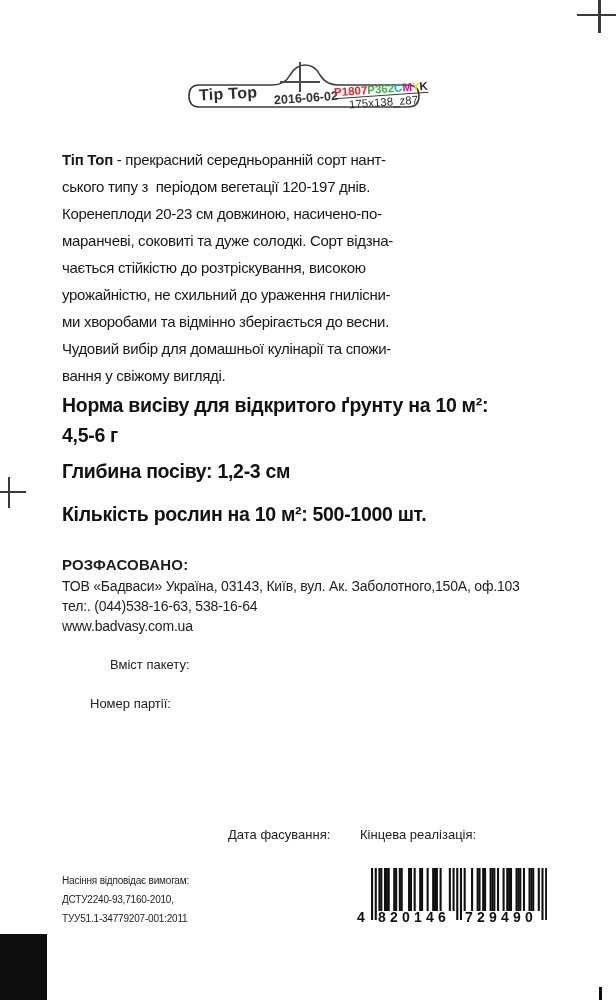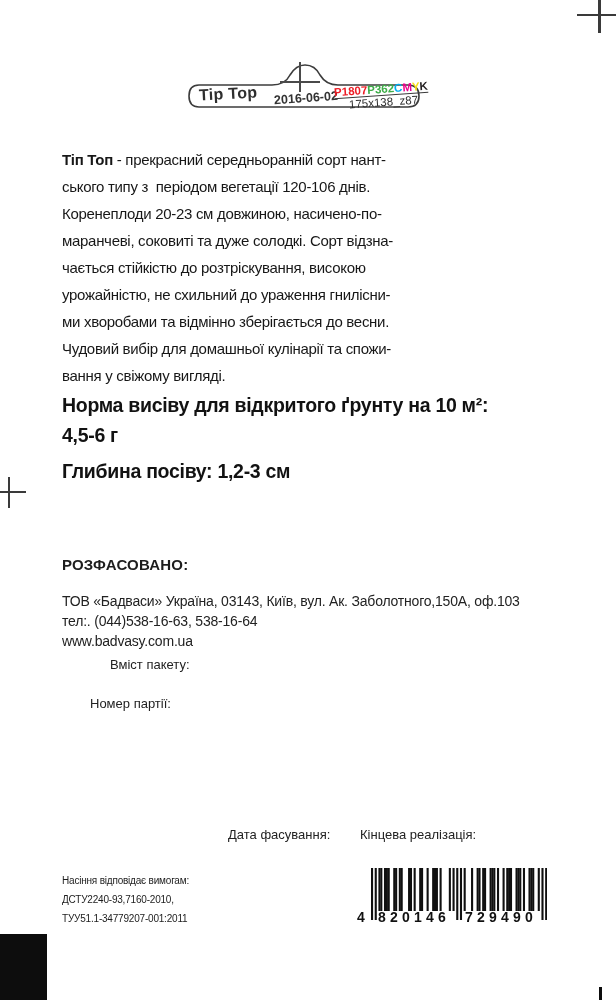--- a/index.html
+++ b/index.html
@@ -25,21 +25,21 @@
     transform:rotate(-4deg); white-space:pre;}
   
   .desc{position:absolute; left:62px; top:146px; width:505px; font-size:15px;
     letter-spacing:-0.3px; color:#171717; line-height:27px;}
   .dline{white-space:pre; height:27px;}
   
   .spec{position:absolute; left:62px; font-size:19.5px; font-weight:bold; color:#121212;
     letter-spacing:-0.3px; white-space:pre;}
   
   .pack{position:absolute; left:62px; top:556px; width:505px;}
-  .pack-head{font-size:15px; font-weight:bold; letter-spacing:.2px; margin-bottom:18px;}
+  .pack-head{font-size:15px; font-weight:bold; letter-spacing:.2px; margin-bottom:3px;}
   .pack-line{font-size:14px; line-height:20px; letter-spacing:-0.2px; white-space:pre; color:#222;}
   
   .field{position:absolute; font-size:13px; color:#222; white-space:pre;}
   
   .comp{position:absolute; left:62px; top:871px; font-size:10px; line-height:19px;
     letter-spacing:-0.2px; color:#1c1c1c;}
   
   .barcode{position:absolute; left:371px; top:868px; width:176px; height:58px;}
   .barcode svg{position:absolute; left:0; top:0;}
   .bc-digit{position:absolute; top:41px; font-size:14px; font-weight:bold; color:#111; white-space:pre;}
@@ -70,34 +70,35 @@
     <div class="cross-h"></div>
     <div class="proof-name">Tip Top</div>
     <div class="proof-date">2016-06-02</div>
     <div class="proof-codes"><span style="color: rgb(237, 28, 36);">P1807</span><span style="color: rgb(63, 174, 73);">P362</span><span style="color: rgb(0, 174, 239);">C</span><span style="color: rgb(236, 0, 140);">M</span><span style="color: rgb(247, 224, 23);">Y</span><span style="color: rgb(35, 31, 32);">K</span></div>
     <div class="proof-size">175x138_z87</div>
   </div>
 
   <div class="desc">
     <div class="dline"><b>Тіп Топ</b><span> - прекрасний середньоранній сорт нант-</span></div>
     <div>
-        <div class="dline">ського типу з  періодом вегетації 120-106 днів.</div>
+        <div class="dline">ського типу з  періодом вегетації 120-197 днів.</div>
         <div class="dline">Коренеплоди 20-23 см довжиною, насичено-по-</div>
         <div class="dline">маранчеві, соковиті та дуже солодкі. Сорт відзна-</div>
         <div class="dline">чається стійкістю до розтріскування, високою</div>
         <div class="dline">урожайністю, не схильний до ураження гнилісни-</div>
         <div class="dline">ми хворобами та відмінно зберігається до весни.</div>
         <div class="dline">Чудовий вибір для домашньої кулінарії та спожи-</div>
         <div class="dline">вання у свіжому вигляді.</div>
       </div>
   </div>
 
   <div class="spec" style="top:394px;">Норма висіву для відкритого ґрунту на 10 м²:</div>
   <div class="spec" style="top:424px;text-align:center;">4,5-6 г</div>
   <div class="spec" style="top:460px;">Глибина посіву: 1,2-3 см</div>
+  <div class="spec" style="top:503px;">Кількість рослин на 10 м²: 500-1000 шт.</div>
 
   <div class="pack">
     <div class="pack-head">РОЗФАСОВАНО:</div>
     <div>
         <div class="pack-line">ТОВ «Бадваси» Україна, 03143, Київ, вул. Ак. Заболотного,150А, оф.103</div>
         <div class="pack-line">тел:. (044)538-16-63, 538-16-64</div>
         <div class="pack-line">www.badvasy.com.ua</div>
       </div>
   </div>
 

